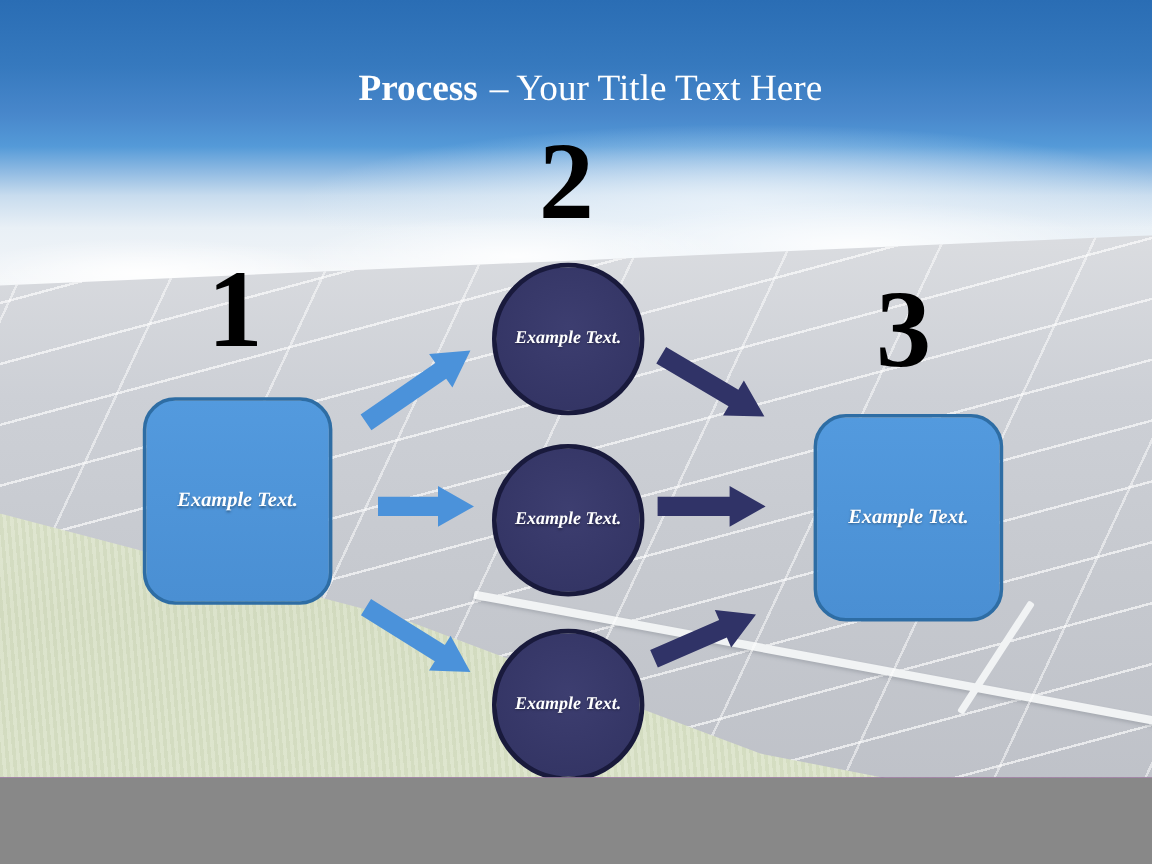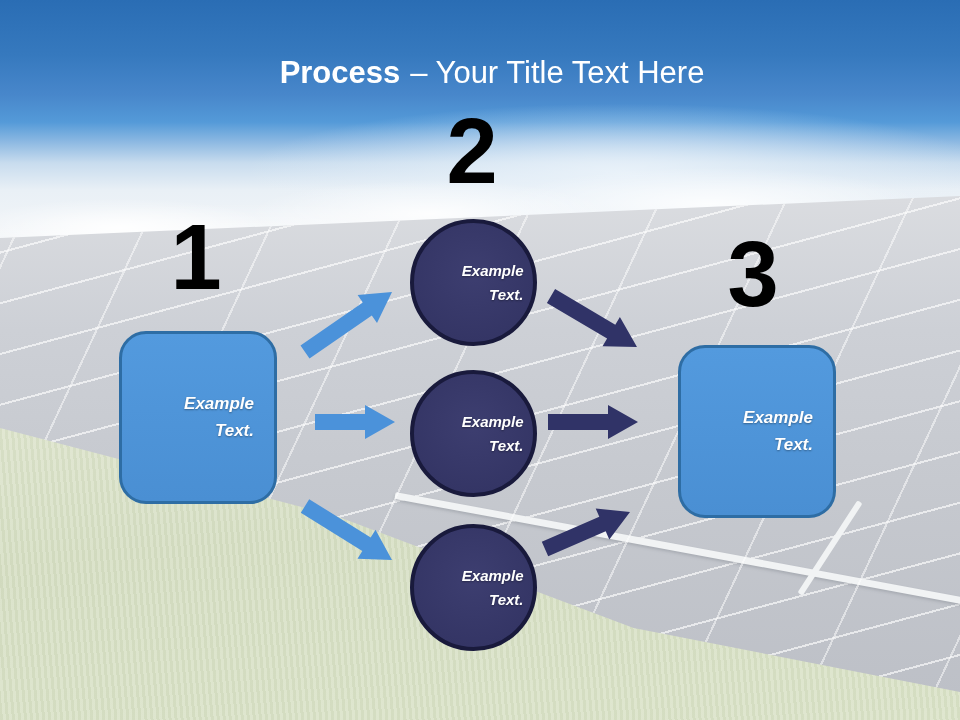--- a/index.html
+++ b/index.html
@@ -1,19 +1,19 @@
 <!DOCTYPE html>
 <html><head>
 <meta charset="utf-8">
 <style>
   html,body{margin:0;padding:0;background:#888;}
   *{box-sizing:border-box;}
   .slide{
-    position:relative;width:960px;height:720px;overflow:hidden;
-    font-family:Liberation Sans, sans-serif;background:#a21caf;
+    position:relative;width:960px;height:648px;overflow:hidden;
+    font-family:Liberation Serif, serif;background:#a21caf;
   }
   
   .sky{
     position:absolute;inset:0;
     background:linear-gradient(180deg,
       #2a6db4 0px,#3679be 55px,#4887cb 95px,#549ad8 122px,
       #8db9e2 142px,#c8dcee 163px,#e9f0f6 190px,#f2f5f8 235px,#e7edf1 280px);
   }
   .clouds{
     position:absolute;inset:0;
@@ -60,21 +60,21 @@
   
   .stepnum{
     position:absolute;transform:translate(-50%,-50%);
     color:#000;font-weight:800;font-size:92px;line-height:1;
   }
   .stepnum.n1{left:196px;top:257px;}
   .stepnum.n2{left:472px;top:151px;}
   .stepnum.n3{left:753px;top:274px;}
   
   .shape-label{
-    width:112px;text-align:right;color:#fff;font-weight:700;font-style:italic;
+    width:112px;text-align:center;color:#fff;font-weight:700;font-style:italic;
     font-size:17px;line-height:1.55;text-shadow:0 1px 2px rgba(0,0,0,.35);
   }
   .box{
     position:absolute;width:158px;height:173px;border-radius:27px;
     background:linear-gradient(180deg,#539ade,#4a8fd3);
     border:3px solid #2e6da4;
     display:flex;align-items:center;justify-content:center;
   }
   .box.left{left:119px;top:331px;}
   .box.right{left:678px;top:345px;}

